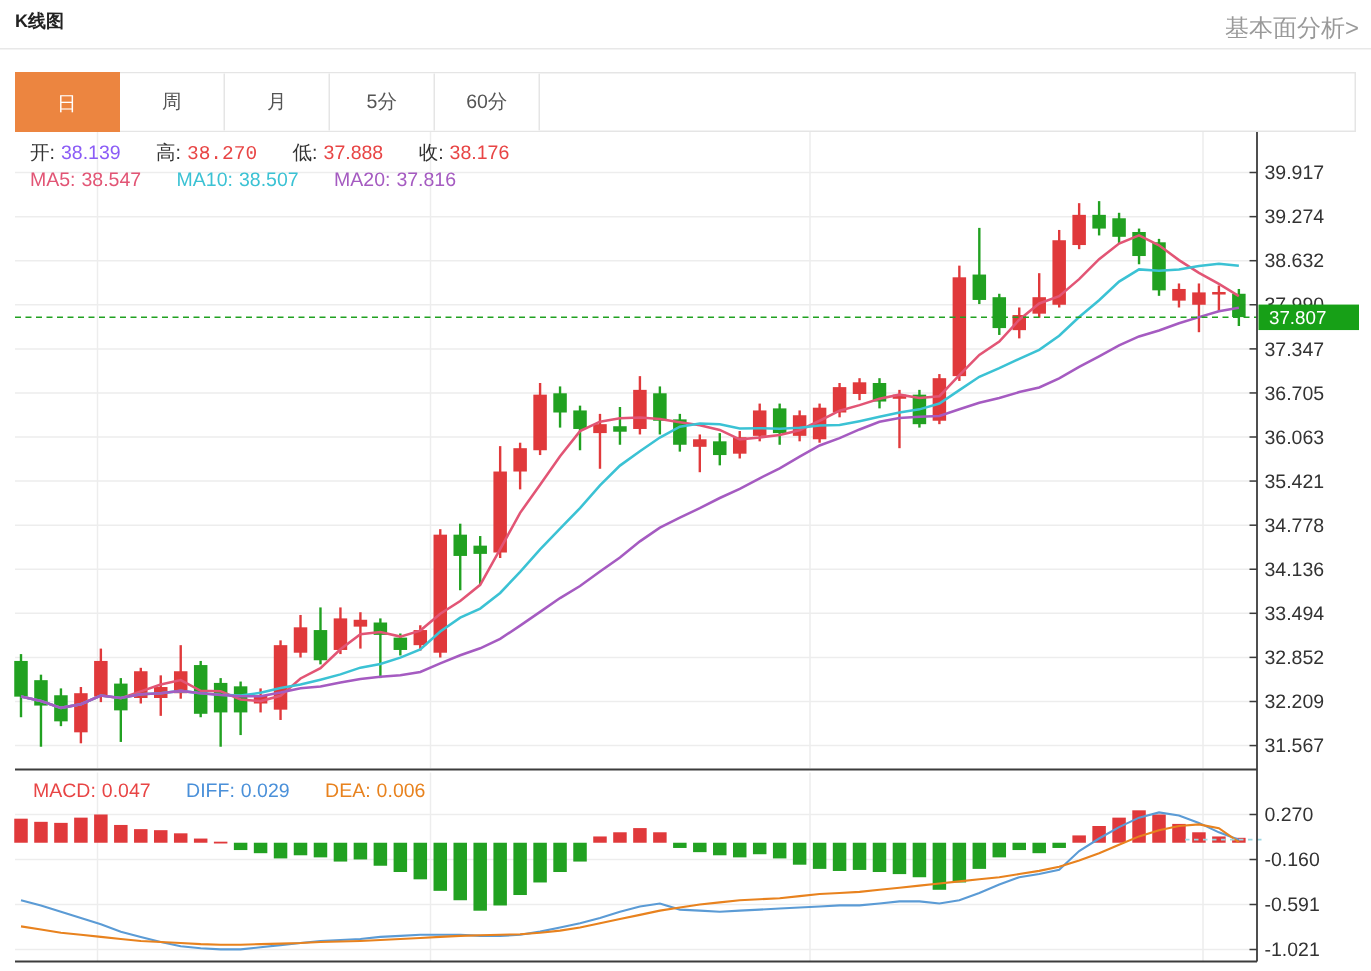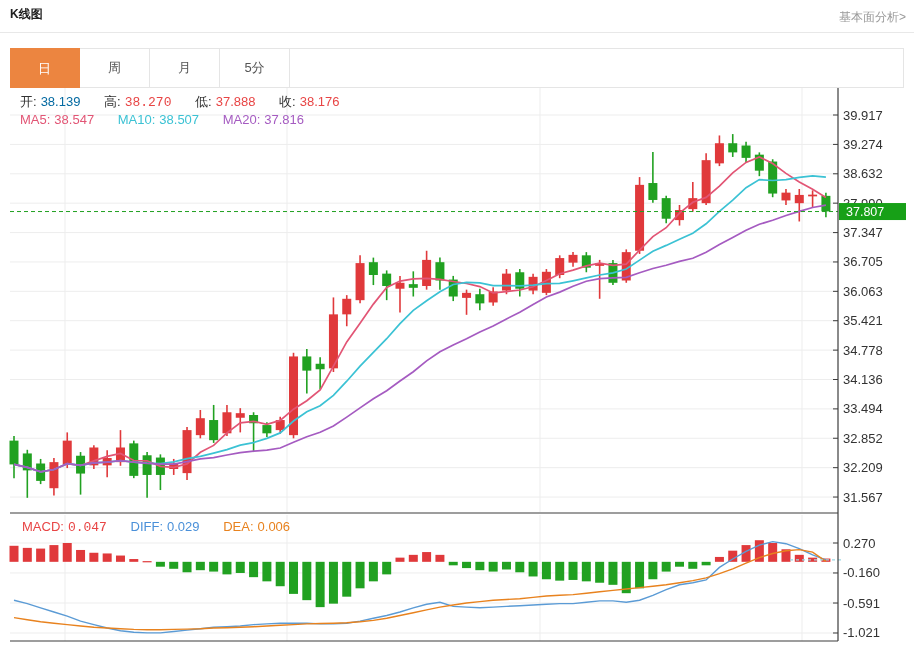--- a/index.html
+++ b/index.html
@@ -1,19 +1,19 @@
 <!DOCTYPE html>
 <html><head>
 <meta charset="utf-8">
 <style>
   html,body{margin:0;padding:0;background:#fff;}
   body{width:914px;height:647px;position:relative;font-family:"Liberation Sans","DejaVu Sans",sans-serif;overflow:hidden;}
   .abs{position:absolute;}
   #page-title{left:10px;top:6px;font-size:12px;font-weight:bold;color:#222;}
-  #fund-link{right:8px;top:9px;font-size:12px;color:#999;cursor:pointer;}
+  #fund-link{right:8px;top:9px;font-size:16px;color:#999;cursor:pointer;}
   #title-divider{left:0;top:32px;width:914px;height:1px;background:#e8e8e8;}
   #tabbar{left:10px;top:48px;width:894px;height:40px;border:1px solid #e5e5e5;box-sizing:border-box;display:flex;background:#fff;}
   .tab{width:70px;height:100%;line-height:38px;text-align:center;font-size:13px;color:#555;border-right:1px solid #e5e5e5;box-sizing:border-box;cursor:pointer;background:#fff;}
   .tab.selected{background:#ec8540;color:#fff;border-right-color:#ec8540;line-height:40px;margin:-1px 0 -1px -1px;height:40px;padding-top:1px;}
   #legend-ohlc{left:20px;top:93px;font-size:13px;z-index:5;}
   #legend-ma{left:20px;top:112px;font-size:13px;z-index:5;}
   #legend-macd{left:22px;top:519px;font-size:13px;z-index:5;}
   .lg span{margin-right:4px;}
   .gap{display:inline-block;width:12px;}
   svg{position:absolute;left:0;top:0;}
@@ -23,20 +23,21 @@
 
 <div class="abs" id="page-title">K线图</div>
 <div class="abs" id="fund-link">基本面分析&gt;</div>
 <div class="abs" id="title-divider"></div>
 
 <div class="abs" id="tabbar">
     <div class="tab selected">日</div>
     <div class="tab">周</div>
     <div class="tab">月</div>
     <div class="tab">5分</div>
+    <div class="tab">60分</div>
   </div>
 
 <svg id="chart" width="914" height="647" viewBox="0 0 914 647">
     <g>
       <line x1="10" y1="115" x2="838" y2="115" stroke="#ededed" stroke-width="1"></line>
       <line x1="10" y1="144.41982200000004" x2="838" y2="144.41982200000004" stroke="#ededed" stroke-width="1"></line>
       <line x1="10" y1="173.79389000000018" x2="838" y2="173.79389000000018" stroke="#ededed" stroke-width="1"></line>
       <line x1="10" y1="203.167958" x2="838" y2="203.167958" stroke="#ededed" stroke-width="1"></line>
       <line x1="10" y1="232.58778" x2="838" y2="232.58778" stroke="#ededed" stroke-width="1"></line>
       <line x1="10" y1="261.96184800000015" x2="838" y2="261.96184800000015" stroke="#ededed" stroke-width="1"></line>
@@ -301,29 +302,29 @@
       <line x1="833" y1="632.9956099999999" x2="838" y2="632.9956099999999" stroke="#3c3c3c" stroke-width="1"></line>
       <text x="843" y="637.4956099999999" font-size="13" fill="#333333" font-family="Liberation Sans, DejaVu Sans, sans-serif">-1.021</text>
     </g>
     <g>
       <rect x="839" y="203.04093999999998" width="67" height="17" fill="#17a017"></rect>
       <text x="846" y="216.04093999999998" font-size="12.5" fill="#fff" font-family="Liberation Sans, DejaVu Sans, sans-serif">37.807</text>
     </g>
   </svg>
 
 <div class="abs lg" id="legend-ohlc">
-  <span class="lbl" style="color: rgb(51, 51, 51);">开:</span><span class="val" style="color: #0369a1;">38.139</span><span class="gap"></span>
+  <span class="lbl" style="color: rgb(51, 51, 51);">开:</span><span class="val" style="color: #8b5cf6;">38.139</span><span class="gap"></span>
   <span class="lbl" style="color: rgb(51, 51, 51);">高:</span><span class="val" style="color: rgb(232, 69, 69); font-family: Liberation Mono, monospace;">38.270</span><span class="gap"></span>
   <span class="lbl" style="color: rgb(51, 51, 51);">低:</span><span class="val" style="color: rgb(232, 69, 69);">37.888</span><span class="gap"></span>
   <span class="lbl" style="color: rgb(51, 51, 51);">收:</span><span class="val" style="color: rgb(232, 69, 69);">38.176</span>
 </div>
 
 <div class="abs lg" id="legend-ma">
   <span class="c-ma5" style="color: rgb(226, 85, 117);">MA5:</span><span class="c-ma5" style="color: rgb(226, 85, 117);">38.547</span><span class="gap"></span>
   <span class="c-ma10" style="color: rgb(59, 194, 212); margin-top: 23px;">MA10:</span><span class="c-ma10" style="color: rgb(59, 194, 212);">38.507</span><span class="gap"></span>
   <span class="c-ma20" style="color: rgb(165, 91, 193);">MA20:</span><span class="c-ma20" style="color: rgb(165, 91, 193);">37.816</span>
 </div>
 
 <div class="abs lg" id="legend-macd">
-  <span class="c-macd" style="color: rgb(232, 69, 69);">MACD:</span><span class="c-macd" style="color: rgb(232, 69, 69); font-family: Liberation Mono, monospace;">0.047</span><span class="gap"></span>
+  <span class="c-macd" style="color: rgb(232, 69, 69);">MACD:</span><span class="c-macd" style="color: rgb(232, 69, 69);">0.047</span><span class="gap"></span>
   <span class="c-diff" style="color: rgb(74, 144, 217);">DIFF:</span><span class="c-diff" style="color: rgb(74, 144, 217);">0.029</span><span class="gap"></span>
   <span class="c-dea" style="color: rgb(232, 130, 30);">DEA:</span><span class="c-dea" style="color: rgb(232, 130, 30); text-align: right;">0.006</span>
 </div>
 
 </body></html>

